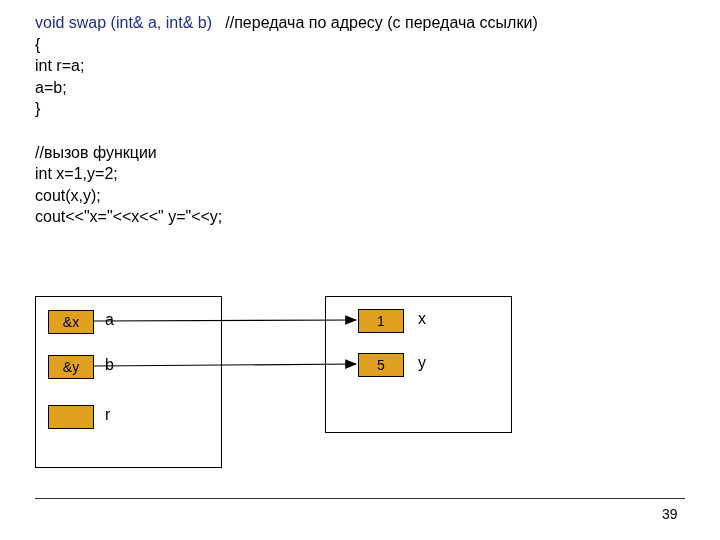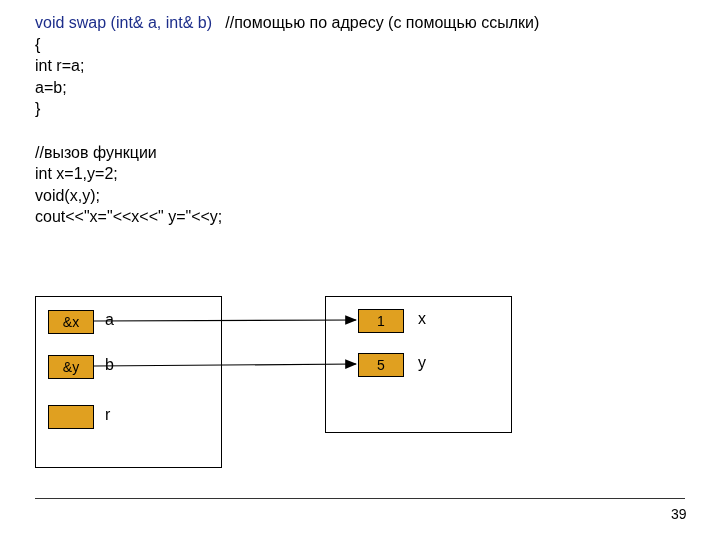--- a/index.html
+++ b/index.html
@@ -61,36 +61,35 @@
     position: absolute;
     left: 35px;
     width: 650px;
     height: 0;
     border-top: 1px solid #333;
   }
   .page-num {
     position: absolute;
     font-size: 14px;
     color: #000;
-    margin-left: 9px;
   }
 </style>
 </head>
 <body>
 
 <div class="code-block">
-  <div class="line"><span class="sig-blue">void swap (int&amp; a, int&amp; b)   </span><span>//помощью по адресу (с помощью ссылки)</span></div>
+  <div class="line"><span class="sig-blue">void swap (int&amp; a, int&amp; b)   </span><span>//передача по адресу (с передача ссылки)</span></div>
   <div class="line">{</div>
   <div class="line">int r=a;</div>
   <div class="line">a=b;</div>
   <div class="line">}</div>
   <div class="line"> </div>
   <div class="line">//вызов функции</div>
   <div class="line">int x=1,y=2;</div>
-  <div class="line">void(x,y);</div>
+  <div class="line">cout(x,y);</div>
   <div class="line">cout&lt;&lt;"x="&lt;&lt;x&lt;&lt;" y="&lt;&lt;y;</div>
 </div>
 
 <div class="diagram">
 
   <div class="frame-box" style="left:35px; top:296px; width:185px; height:170px;"></div>
   <div class="frame-box" style="left:325px; top:296px; width:185px; height:135px;"></div>
 
   <div class="cell" style="left:48px; top:310px;">&amp;x</div>
   <div class="lbl" style="left:105px; top:311px;">a</div>

